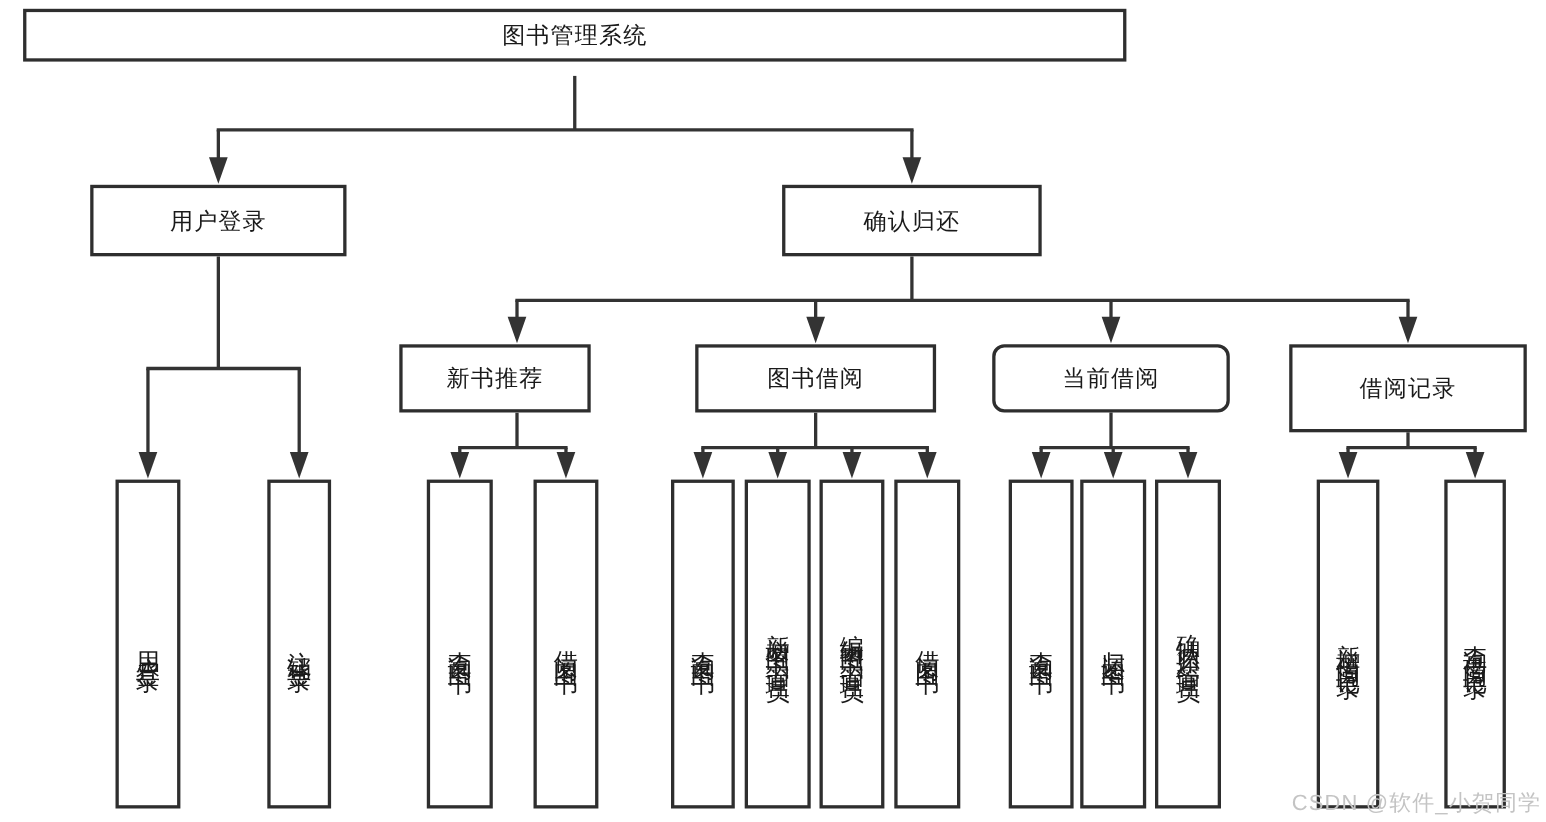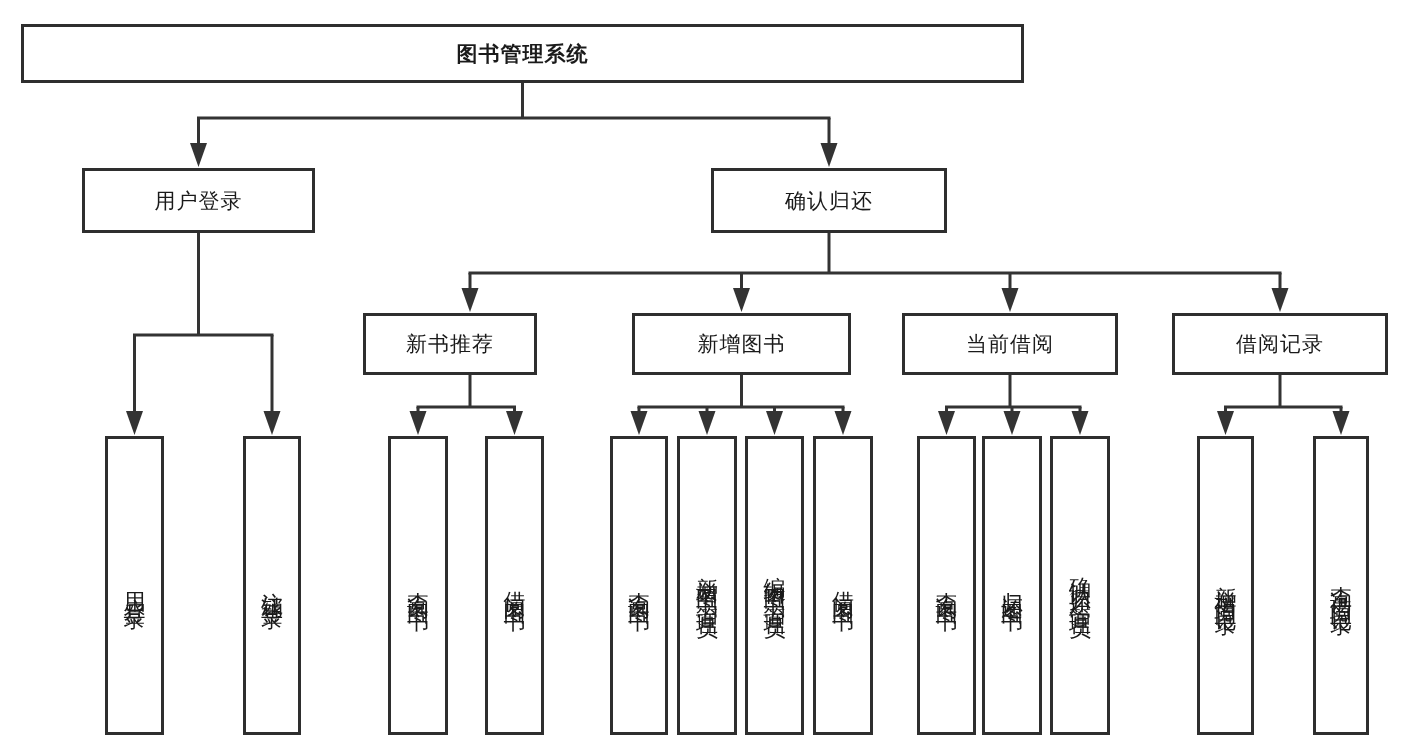--- a/index.html
+++ b/index.html
@@ -81,39 +81,39 @@
       <line x1="1080" y1="407" x2="1080" y2="416" stroke="#333333" stroke-width="3"></line>
       <polygon points="1071.5,411 1088.5,411 1080,435" fill="#333333"></polygon>
       <line x1="1280" y1="375" x2="1280" y2="407" stroke="#333333" stroke-width="3"></line>
       <line x1="1224" y1="407" x2="1342.5" y2="407" stroke="#333333" stroke-width="3"></line>
       <line x1="1225.5" y1="407" x2="1225.5" y2="416" stroke="#333333" stroke-width="3"></line>
       <polygon points="1217,411 1234,411 1225.5,435" fill="#333333"></polygon>
       <line x1="1341" y1="407" x2="1341" y2="416" stroke="#333333" stroke-width="3"></line>
       <polygon points="1332.5,411 1349.5,411 1341,435" fill="#333333"></polygon>
     </svg>
   <div id="nodes">
-      <div class="node" style="left: 21px; top: 24px; width: 1003px; height: 59px; font-weight: bold;">
+      <div class="node" style="left: 21px; top: 8px; width: 1003px; height: 48px;">
         <span class="lbl">图书管理系统</span>
       </div>
       <div class="node" style="left: 82px; top: 168px; width: 233px; height: 65px;">
         <span class="lbl">用户登录</span>
       </div>
       <div class="node" style="left: 711px; top: 168px; width: 236px; height: 65px;">
         <span class="lbl">确认归还</span>
       </div>
       <div class="node" style="left: 363px; top: 313px; width: 174px; height: 62px;">
         <span class="lbl">新书推荐</span>
       </div>
       <div class="node" style="left: 632px; top: 313px; width: 219px; height: 62px;">
-        <span class="lbl">新增图书</span>
+        <span class="lbl">图书借阅</span>
       </div>
-      <div class="node" style="left: 902px; top: 313px; width: 216px; height: 62px;">
+      <div class="node" style="left: 902px; top: 313px; width: 216px; height: 62px; border-radius: 11px;">
         <span class="lbl">当前借阅</span>
       </div>
-      <div class="node" style="left: 1172px; top: 313px; width: 216px; height: 62px;">
+      <div class="node" style="left: 1172px; top: 313px; width: 216px; height: 80px;">
         <span class="lbl">借阅记录</span>
       </div>
       <div class="node vertical" style="left: 105px; top: 436px; width: 59px; height: 299px;">
         <span class="lbl">用户登录</span>
       </div>
       <div class="node vertical" style="left: 243px; top: 436px; width: 58px; height: 299px;">
         <span class="lbl">注销登录</span>
       </div>
       <div class="node vertical" style="left: 388px; top: 436px; width: 60px; height: 299px;">
         <span class="lbl">查询图书</span>
@@ -142,13 +142,14 @@
       <div class="node vertical" style="left: 1050px; top: 436px; width: 60px; height: 299px;">
         <span class="lbl">确认归还（管理员）</span>
       </div>
       <div class="node vertical" style="left: 1197px; top: 436px; width: 57px; height: 299px;">
         <span class="lbl">新增借阅记录</span>
       </div>
       <div class="node vertical" style="left: 1313px; top: 436px; width: 56px; height: 299px;">
         <span class="lbl">查询借阅记录</span>
       </div>
     </div>
+  <div class="watermark">CSDN @软件_小贺同学</div>
 </div>
 
 </body></html>

